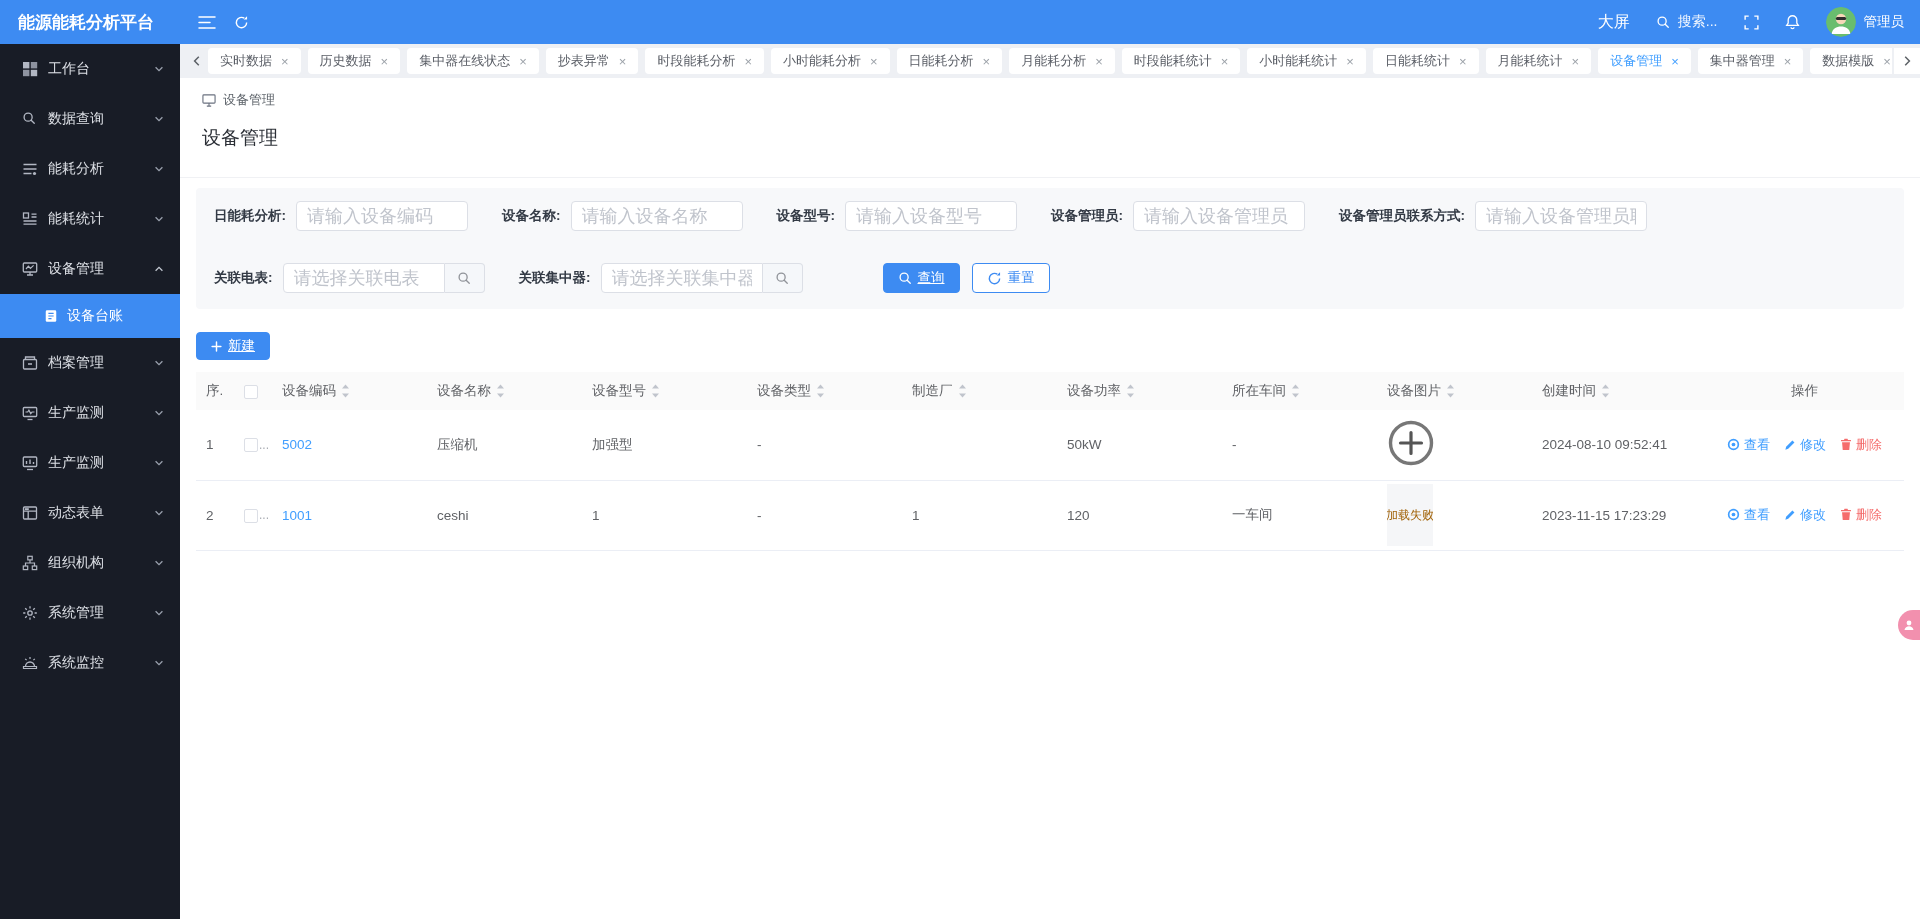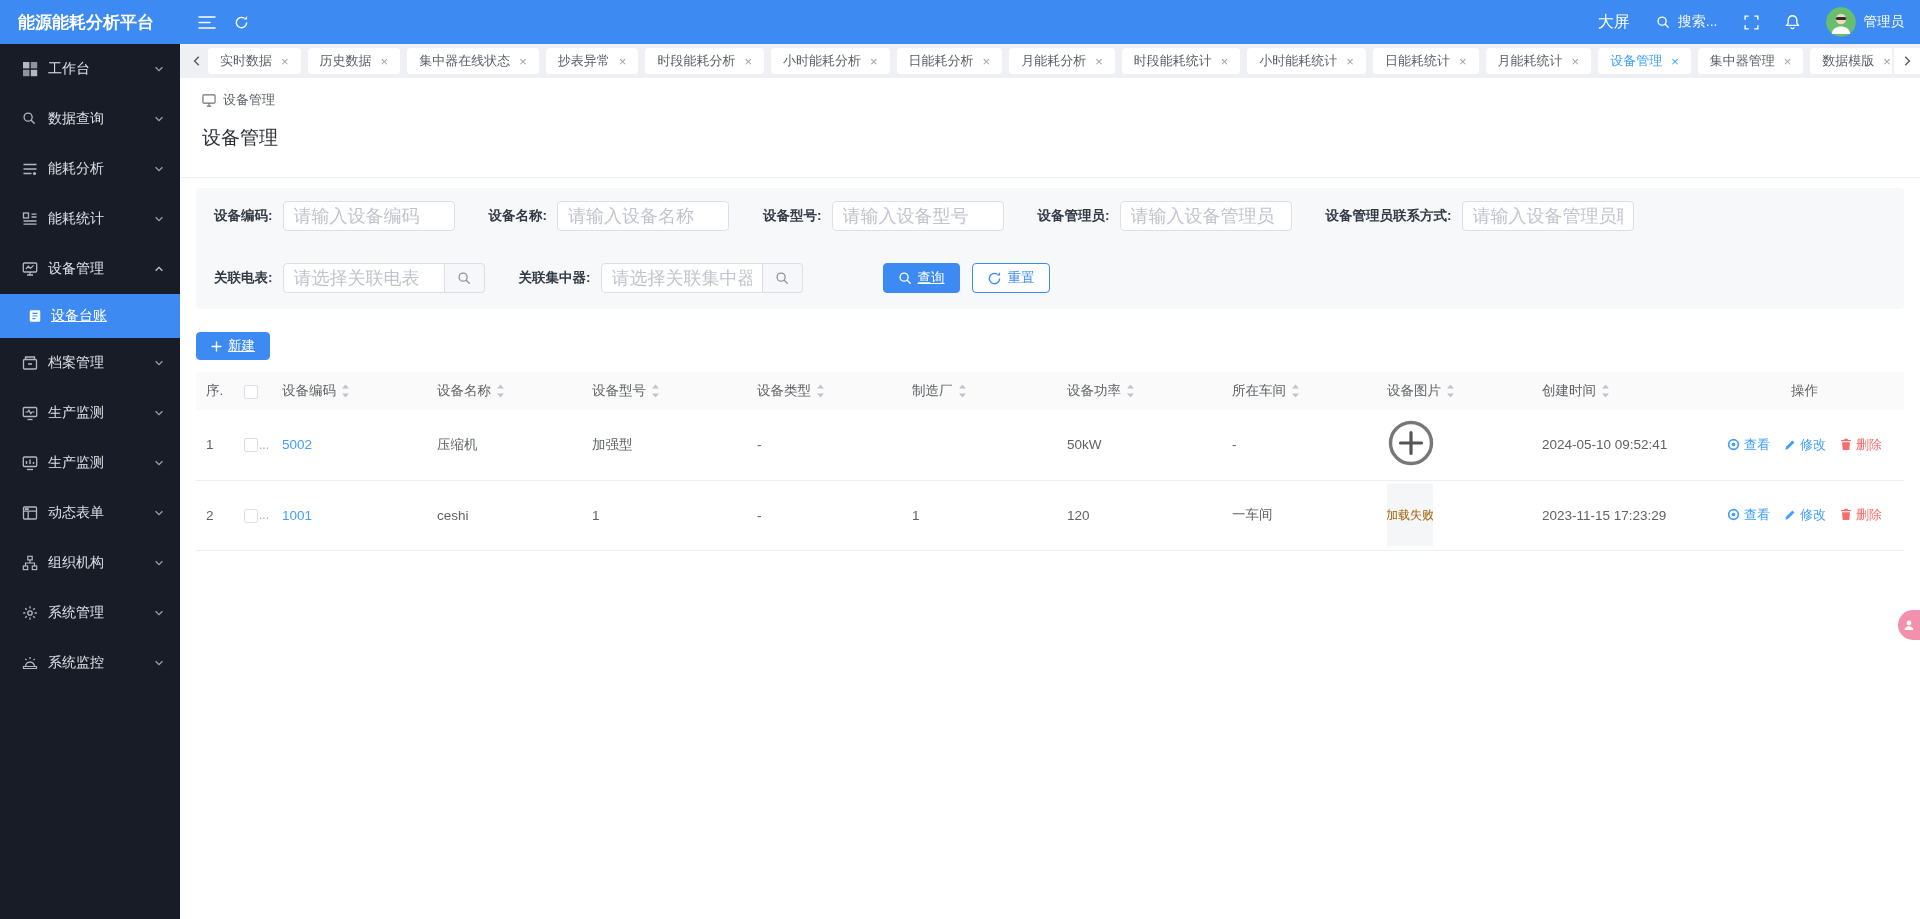--- a/index.html
+++ b/index.html
@@ -19,22 +19,22 @@
   .avatar-group { display:flex; align-items:center; gap:8px; font-size:13.5px; cursor:pointer; }
   .avatar { width:30px; height:30px; border-radius:50%; overflow:hidden; display:inline-flex; line-height:0; }
 
   
   .sidebar { position:absolute; top:44px; left:0; width:180px; bottom:0;
     background:var(--sidebar-bg); overflow:hidden; z-index:4; }
   .menu-item { height:50px; display:flex; align-items:center; padding:0 16px 0 22px;
     color:#dde0e6; font-size:14px; cursor:pointer; }
   .mi-icon { width:16px; height:16px; margin-right:10px; display:inline-flex; line-height:0; flex:none; }
   .menu-item .chev { margin-left:auto; display:inline-flex; line-height:0; }
-  .submenu-item { height:44px; display:flex; align-items:center; padding-left:28px;
-    color:#fff; font-size:14px; cursor:pointer;text-decoration:underline; }
+  .submenu-item { height:44px; display:flex; align-items:center; padding-left:44px;
+    color:#fff; font-size:14px; cursor:pointer; }
   .submenu-item .mi-icon { width:14px; height:14px; margin-right:9px; }
   .submenu-item.active { background:var(--primary); }
 
   
   .tabbar { position:absolute; top:44px; left:180px; right:0; height:34px;
     background:var(--tabbar-bg); display:flex; align-items:center; padding:0 28px 0 6px; overflow:hidden; }
   .tab-arrow { width:22px; display:flex; justify-content:center; align-items:center; cursor:pointer; line-height:0; }
   .tabs { display:flex; gap:7px; align-items:center; flex:1; overflow:hidden; }
   .tab { background:#fff; height:26px; padding:0 12px; display:inline-flex; align-items:center; gap:9px;
     font-size:13px; color:#5a5e66; border-radius:4px; white-space:nowrap; cursor:pointer; flex:none; }
@@ -428,21 +428,21 @@
           </svg>
         </span>
       <span>设备管理</span>
     </div>
     <h1 class="page-title">设备管理</h1>
     <div class="content-divider"></div>
 
     <div class="filter-panel">
       <div class="filter-row" id="filter-row1">
           <div class="filter-group">
-            <label>设备编码:</label>
+            <label>日能耗分析:</label>
             <input class="f-input" placeholder="请输入设备编码" style="">
           </div>
           <div class="filter-group">
             <label>设备名称:</label>
             <input class="f-input" placeholder="请输入设备名称" style="">
           </div>
           <div class="filter-group">
             <label>设备型号:</label>
             <input class="f-input" placeholder="请输入设备型号" style="">
           </div>
@@ -632,21 +632,21 @@
               <td>-</td>
               <td></td>
               <td>50kW</td>
               <td>-</td>
               <td><span class="img-add">
                   <svg width="48" height="48" viewBox="0 0 48 48" fill="none">
                     <circle cx="24" cy="24" r="20.5" stroke="#777" stroke-width="3.4"></circle>
                     <path d="M24 13.5v21M13.5 24h21" stroke="#555" stroke-width="3.2" stroke-linecap="round"></path>
                   </svg>
                 </span></td>
-              <td>2024-05-10 09:52:41</td>
+              <td>2024-08-10 09:52:41</td>
               <td class="col-actions"><span class="actions">
                   <span class="action">
                     <span style="display:inline-flex;line-height:0">
                       <svg width="13" height="13" viewBox="0 0 14 14" fill="none">
                         <circle cx="7" cy="7" r="5.2" stroke="currentColor" stroke-width="1.8"></circle>
                         <circle cx="7" cy="7" r="2" fill="currentColor"></circle>
                       </svg>
                     </span>
                     <span>查看</span>
                   </span>

